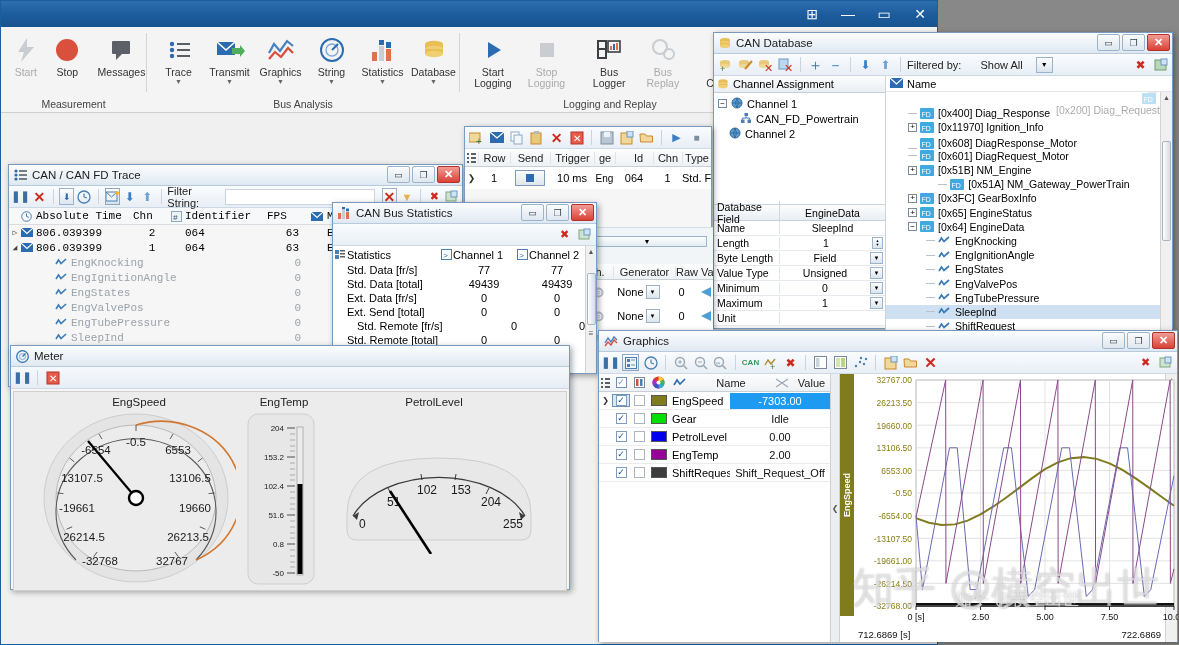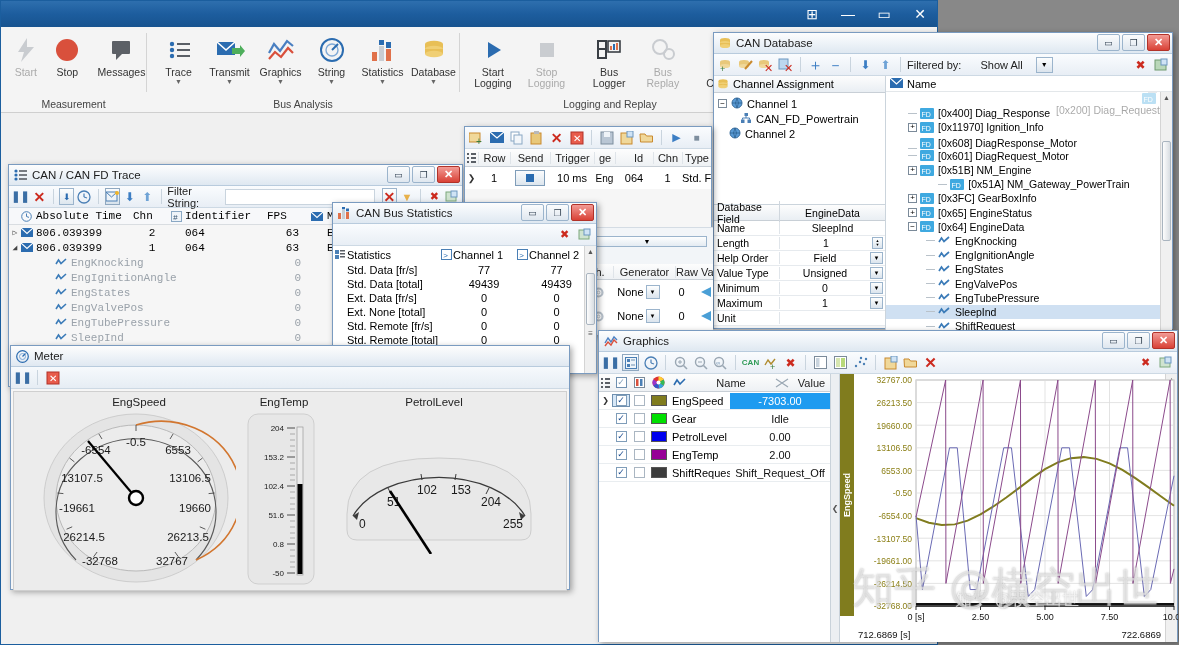--- a/index.html
+++ b/index.html
@@ -502,21 +502,21 @@
               <div style="display: flex; height: 15px; align-items: center; font-size: 10.5px; background: rgb(255, 255, 255); border-bottom: 1px solid rgb(230, 234, 238);">
                 <span style="width:66px;padding-left:3px;border-right:1px solid #e0e5ea;overflow:hidden;white-space:nowrap;">Name</span>
                 <span style="flex:1;text-align:center;">SleepInd</span>
               </div>
               <div style="display: flex; height: 15px; align-items: center; font-size: 10.5px; background: rgb(255, 255, 255); border-bottom: 1px solid rgb(230, 234, 238);">
                 <span style="width:66px;padding-left:3px;border-right:1px solid #e0e5ea;overflow:hidden;white-space:nowrap;">Length</span>
                 <span style="flex:1;text-align:center;">1</span>
                 <span style="width:11px;height:12px;border:1px solid #9bb4cc;background:linear-gradient(to bottom,#fdfefe,#dbe4ed);display:flex;flex-direction:column;align-items:center;justify-content:center;font-size:4px;line-height:4px;margin-right:2px;">▲<br>▼</span>
               </div>
               <div style="display: flex; height: 15px; align-items: center; font-size: 10.5px; background: rgb(255, 255, 255); border-bottom: 1px solid rgb(230, 234, 238);">
-                <span style="width:66px;padding-left:3px;border-right:1px solid #e0e5ea;overflow:hidden;white-space:nowrap;">Help Order</span>
+                <span style="width:66px;padding-left:3px;border-right:1px solid #e0e5ea;overflow:hidden;white-space:nowrap;">Byte Length</span>
                 <span style="flex:1;text-align:center;">Field</span>
                 <span style="width:13px;height:12px;border:1px solid #9bb4cc;background:linear-gradient(to bottom,#fdfefe,#dbe4ed);display:flex;align-items:center;justify-content:center;font-size:6px;margin-right:2px;">▼</span>
               </div>
               <div style="display: flex; height: 15px; align-items: center; font-size: 10.5px; background: rgb(255, 255, 255); border-bottom: 1px solid rgb(230, 234, 238);">
                 <span style="width:66px;padding-left:3px;border-right:1px solid #e0e5ea;overflow:hidden;white-space:nowrap;">Value Type</span>
                 <span style="flex:1;text-align:center;">Unsigned</span>
                 <span style="width:13px;height:12px;border:1px solid #9bb4cc;background:linear-gradient(to bottom,#fdfefe,#dbe4ed);display:flex;align-items:center;justify-content:center;font-size:6px;margin-right:2px;">▼</span>
               </div>
               <div style="display: flex; height: 15px; align-items: center; font-size: 10.5px; background: rgb(255, 255, 255); border-bottom: 1px solid rgb(230, 234, 238);">
                 <span style="width:66px;padding-left:3px;border-right:1px solid #e0e5ea;overflow:hidden;white-space:nowrap;">Minimum</span>
@@ -1201,27 +1201,27 @@
             <div class="grow" style="height: 14px;">
               <span style="width:14px;"></span>
               <span class="gcell" style="width:92px;">Ext. Data [fr/s]</span>
               <span style="width:14px;"></span>
               <span class="gcell" style="width:62px;text-align:center;">0</span>
               <span style="width:14px;"></span>
               <span class="gcell" style="flex:1;text-align:center;">0</span>
             </div>
             <div class="grow" style="height: 14px;">
               <span style="width:14px;"></span>
-              <span class="gcell" style="width:92px;">Ext. None [total]</span>
+              <span class="gcell" style="width:92px;">Ext. Send [total]</span>
               <span style="width:14px;"></span>
               <span class="gcell" style="width:62px;text-align:center;">0</span>
               <span style="width:14px;"></span>
               <span class="gcell" style="flex:1;text-align:center;">0</span>
             </div>
-            <div class="grow" style="height: 14px;">
+            <div class="grow" style="height: 14px; gap: 10px;">
               <span style="width:14px;"></span>
               <span class="gcell" style="width:92px;">Std. Remote [fr/s]</span>
               <span style="width:14px;"></span>
               <span class="gcell" style="width:62px;text-align:center;">0</span>
               <span style="width:14px;"></span>
               <span class="gcell" style="flex:1;text-align:center;">0</span>
             </div>
             <div class="grow" style="height: 14px;">
               <span style="width:14px;"></span>
               <span class="gcell" style="width:92px;">Std. Remote [total]</span>

